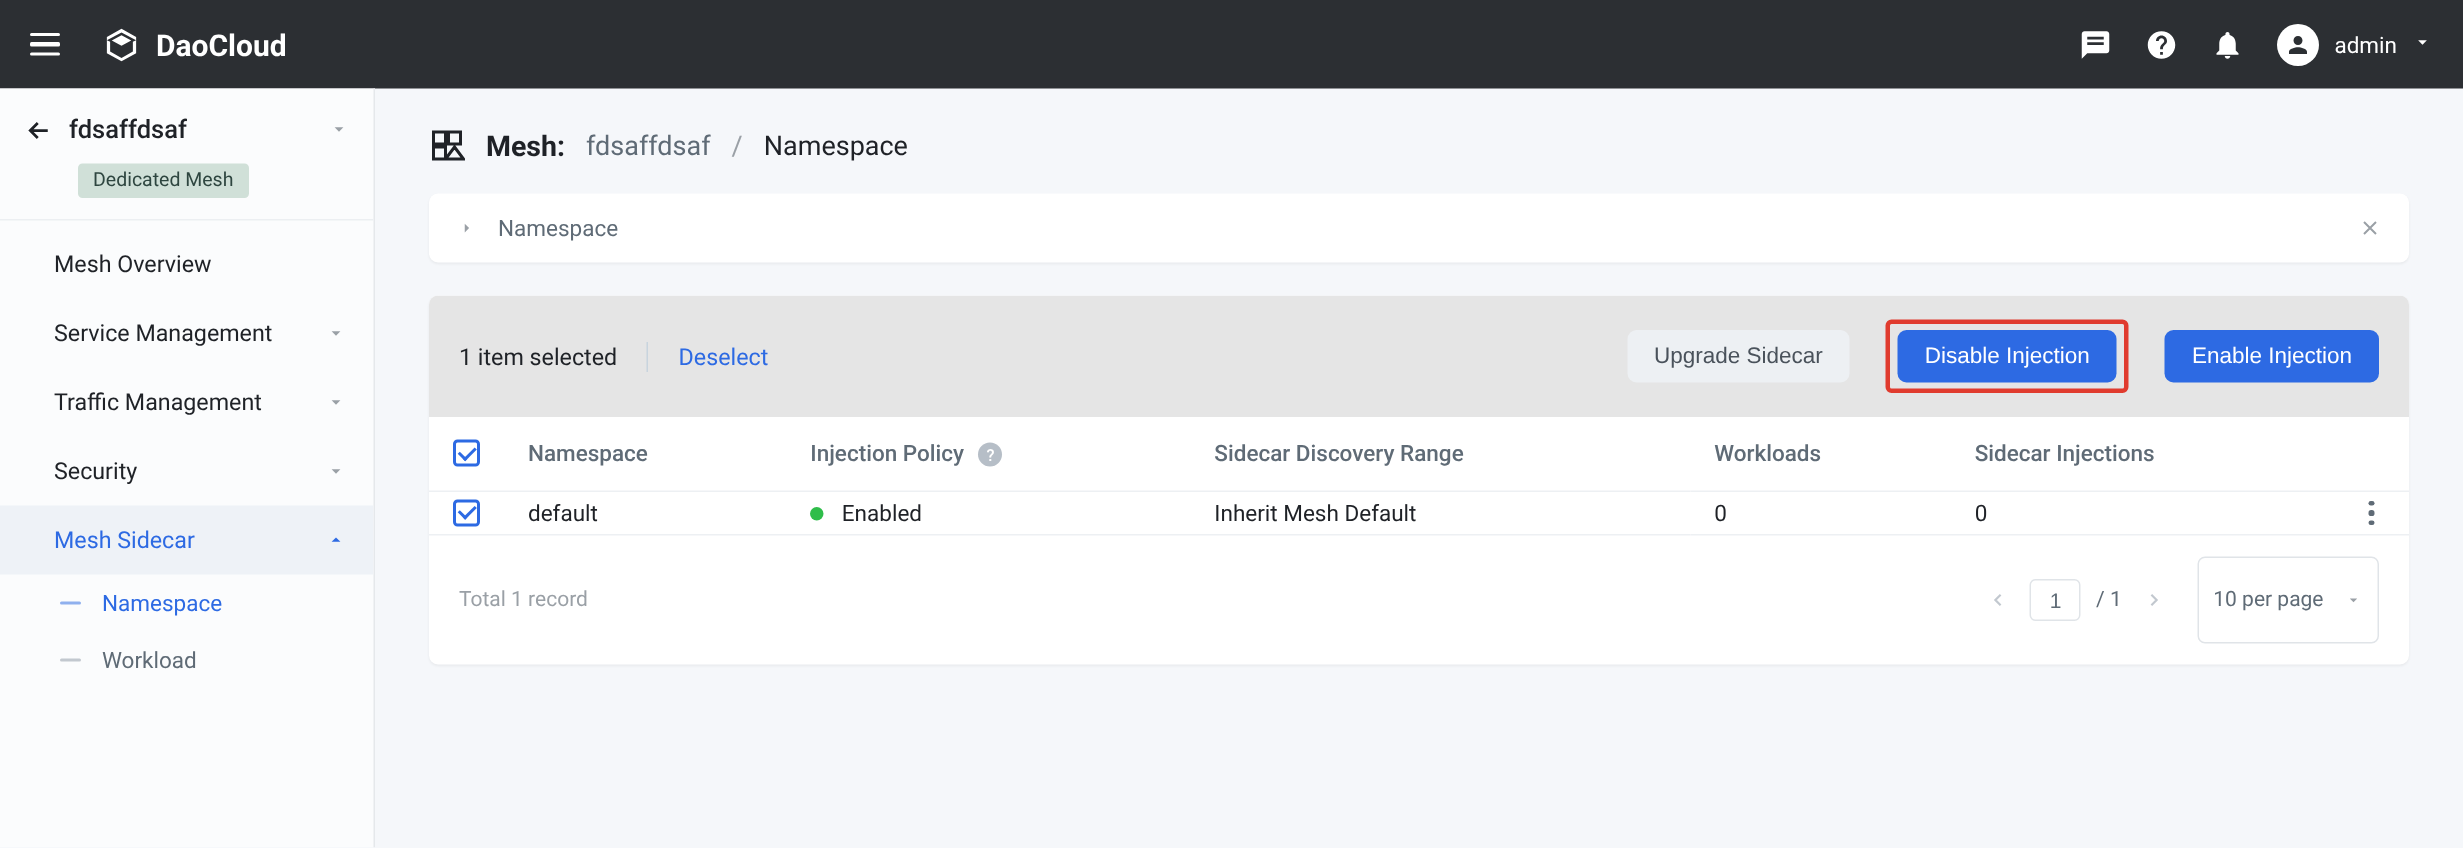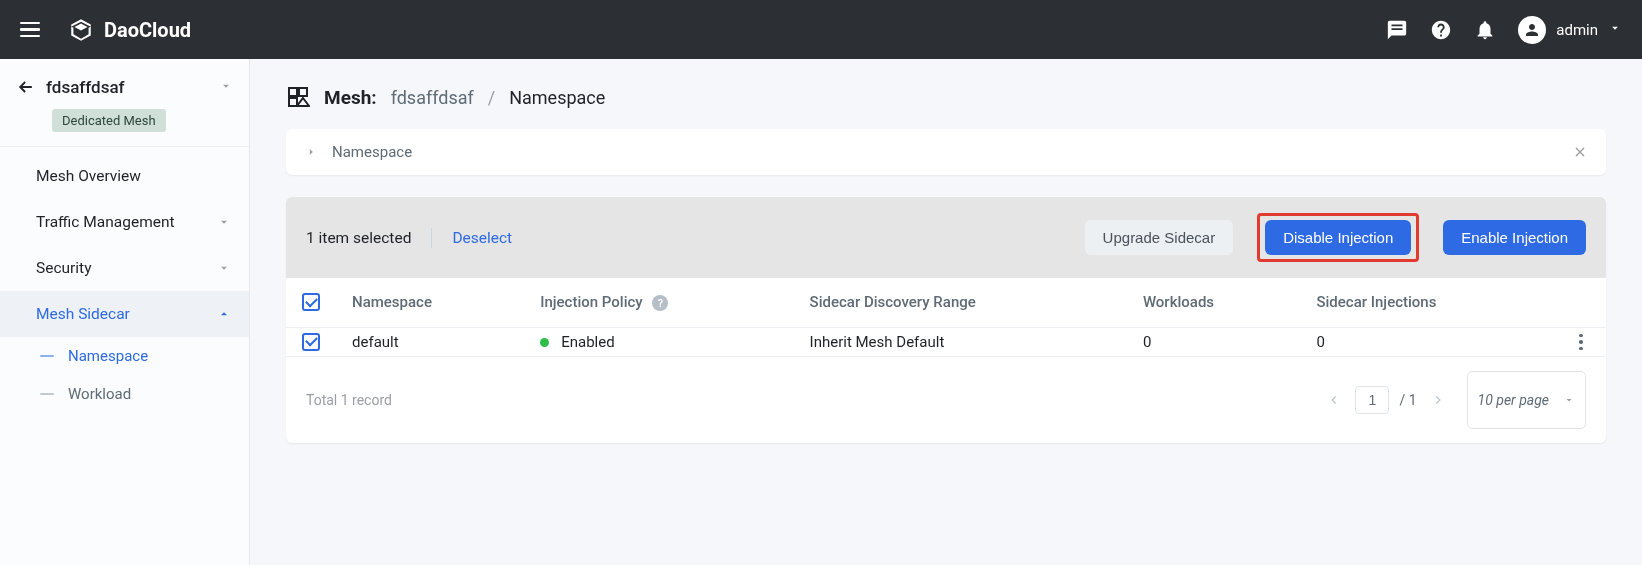--- a/index.html
+++ b/index.html
@@ -82,21 +82,21 @@
     .row-actions span { width: 3.5px; height: 3.5px; background: #5f6b76; border-radius: 50%; }
 
     
     .table-footer { display: flex; align-items: center; justify-content: space-between; padding: 14px 20px; }
     .footer-total { color: #9aa0a6; font-size: 14px; }
     .footer-right { display: flex; align-items: center; gap: 18px; }
     .pager { display: flex; align-items: center; gap: 10px; color: #9aa0a6; }
     .pager-btn { cursor: pointer; color: #c2c8cf; display: flex; padding: 4px; }
     .pager-input { width: 34px; height: 28px; border: 1px solid #e0e4e8; border-radius: 4px; text-align: center; font-size: 14px; color: #5f6b76; }
     .pager-total { color: #5f6b76; font-size: 14px; }
-    .page-size { border: 1px solid #e0e4e8; border-radius: 5px; padding: 20px 10px; display: flex; align-items: center; gap: 14px; cursor: pointer; color: #5f6b76; font-size: 14px; font-style: italic; }
+    .page-size { border: 1px solid #e0e4e8; border-radius: 5px; padding: 20px 10px; display: flex; align-items: center; gap: 14px; cursor: pointer; color: #5f6b76; font-size: 14px; }
     th.checkbox-col, td.checkbox-col { width: 44px; padding-left: 20px; }
     th.actions-col, td.actions-col { width: 48px; padding-right: 22px; }
   </style>
 </head>
 <body>
 
 <div class="top-header">
   <div class="top-header-left">
     <div class="hamburger">
       <span></span>
@@ -158,20 +158,28 @@
         <svg width="14" height="14" viewBox="0 0 24 24" fill="#9aa0a6">
             <path d="M7 10l5 5 5-5z"></path>
           </svg>
       </span>
     </div>
     <span class="mesh-badge">Dedicated Mesh</span>
     <hr class="sep">
 
     <div class="nav-item">
       <span>Mesh Overview</span>
+    </div>
+    <div class="nav-item">
+      <span>Service Management</span>
+      <span class="chev">
+          <svg width="14" height="14" viewBox="0 0 24 24" fill="currentColor">
+            <path d="M7 10l5 5 5-5z"></path>
+          </svg>
+        </span>
     </div>
     <div class="nav-item">
       <span>Traffic Management</span>
       <span class="chev">
           <svg width="14" height="14" viewBox="0 0 24 24" fill="currentColor">
             <path d="M7 10l5 5 5-5z"></path>
           </svg>
         </span>
     </div>
     <div class="nav-item">

